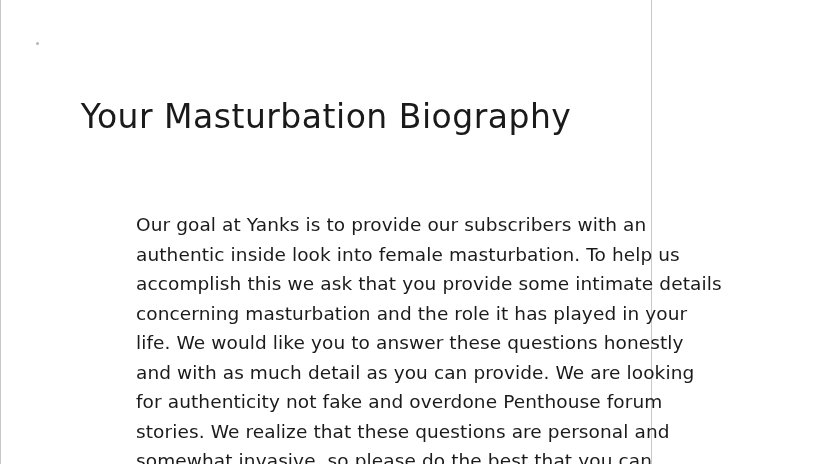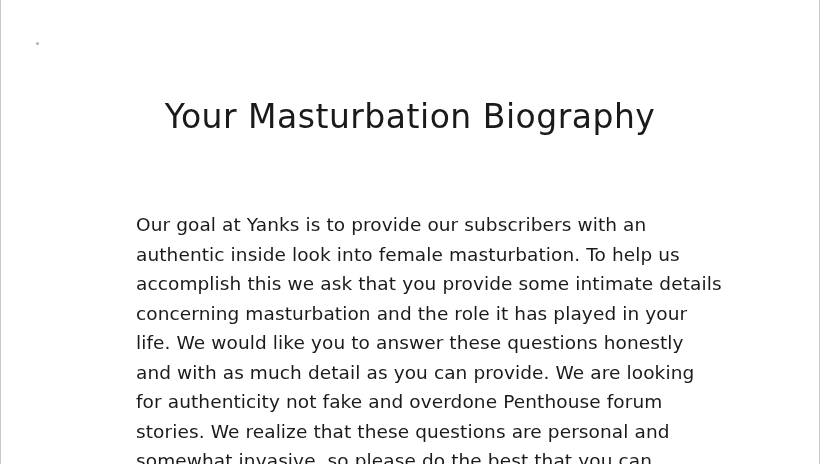--- a/index.html
+++ b/index.html
@@ -8,21 +8,21 @@
     background: #ffffff;
   }
   body {
     width: 824px;
     height: 464px;
     overflow: hidden;
     font-family: "DejaVu Sans", sans-serif;
   }
   #page {
     position: relative;
-    width: 820px;
+    width: 652px;
     height: 464px;
     background: #ffffff;
   }
   
   .edge-rule {
     position: absolute;
     top: 0;
     width: 1px;
     height: 464px;
     background: #c9c9c9;

